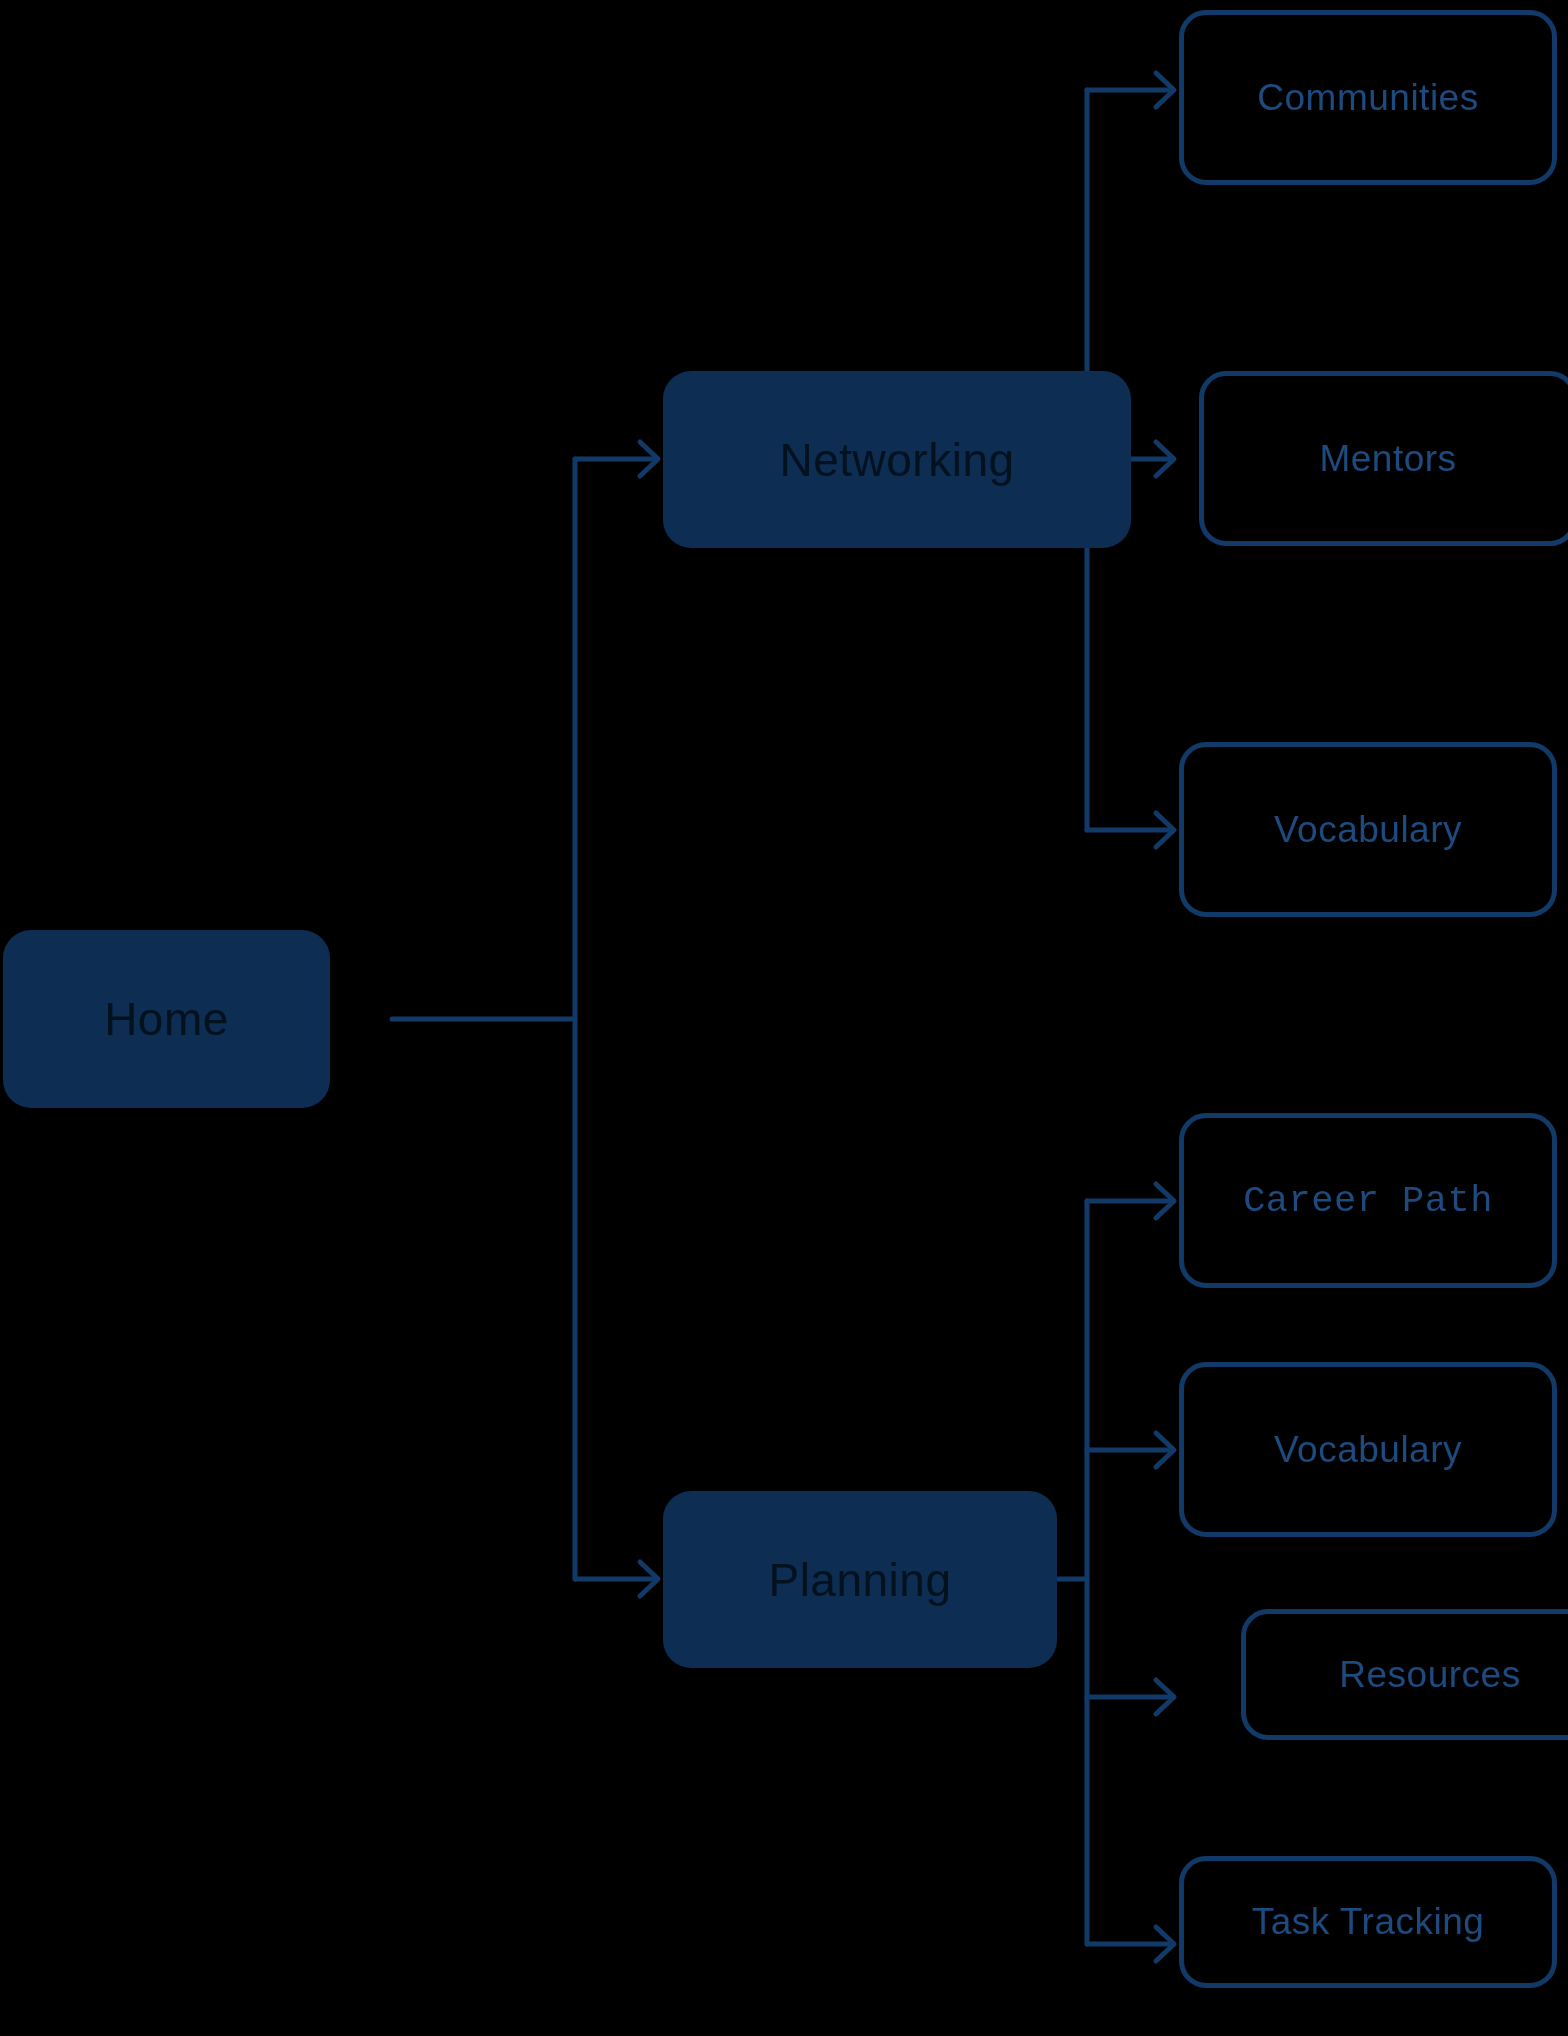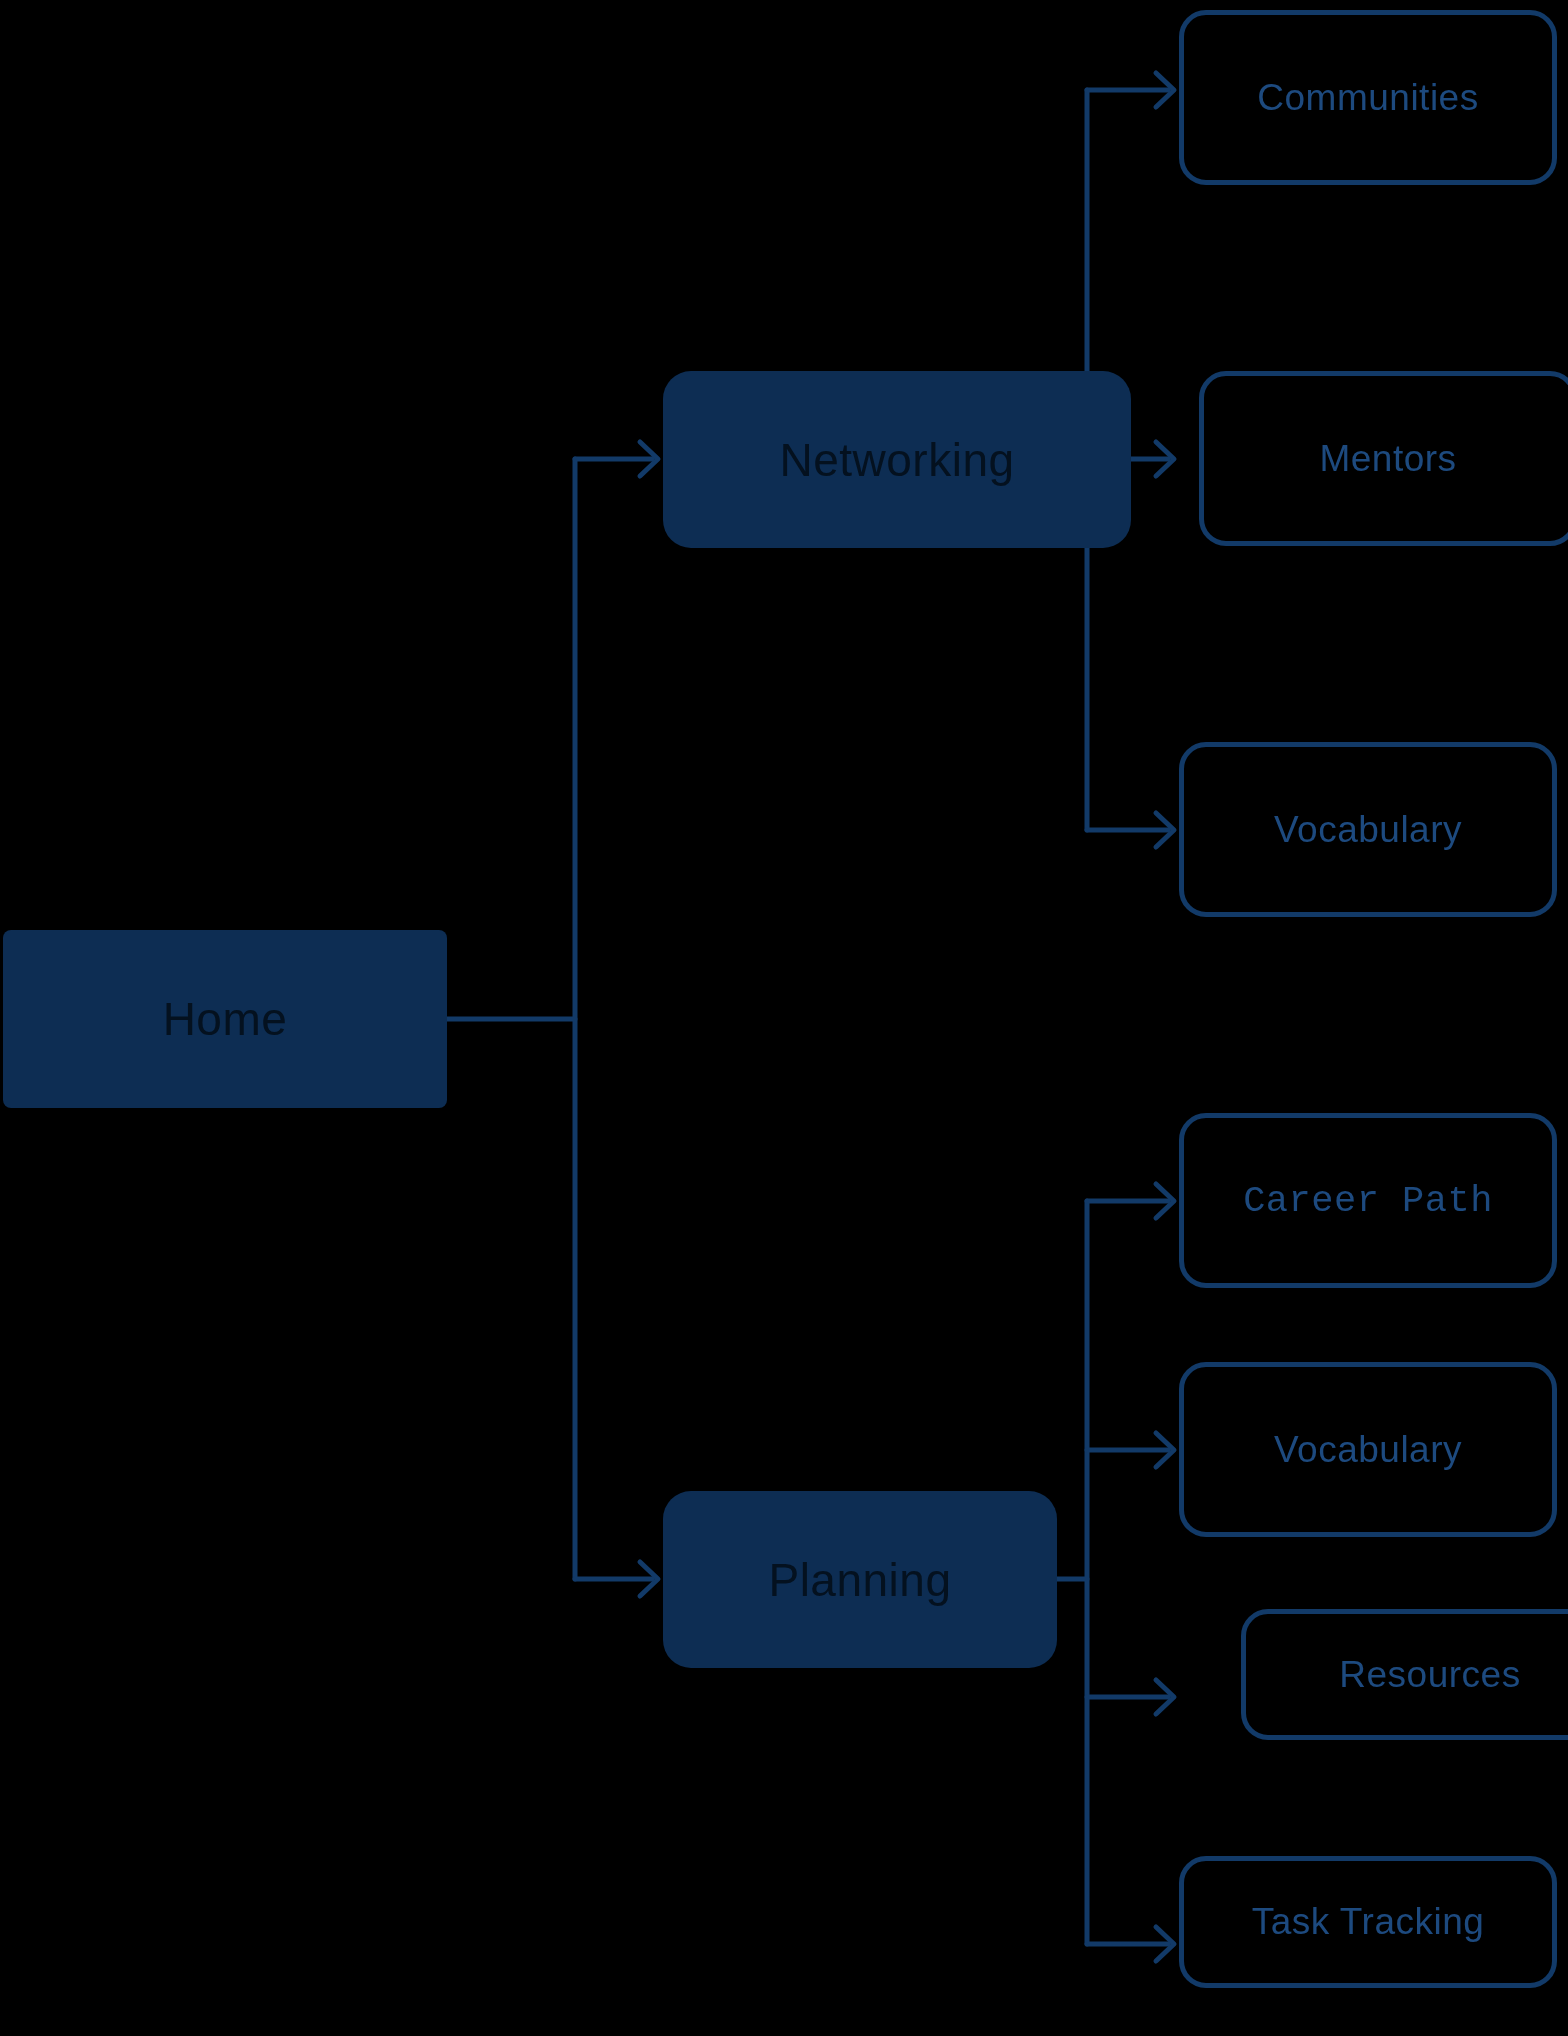--- a/index.html
+++ b/index.html
@@ -37,21 +37,21 @@
   .node.outline{
     background:transparent;
     border:5px solid var(--line);
     color:var(--leaf-text);
     border-radius:27px;
     font-size:37px;
     font-weight:400;
     letter-spacing:0.5px;
   }
   
-  #node-home       {left:3px;   top:930px;  width:444px; height:178px;border-radius:8px;}
+  #node-home       {left:3px;   top:930px;  width:327px; height:178px;}
   #node-networking {left:663px; top:371px;  width:468px; height:177px;}
   #node-planning   {left:663px; top:1491px; width:394px; height:177px;}
   #node-communities{left:1179px;top:10px;    width:378px; height:175px;}
   #node-mentors    {left:1179px;top:371px;  width:378px; height:175px;margin-left:20px;}
   #node-connections{left:1179px;top:742px;  width:378px; height:175px;}
   #node-careerpath {left:1179px;top:1113px; width:378px; height:175px;font-family:Liberation Mono, monospace;}
   #node-vocabulary {left:1179px;top:1362px; width:378px; height:175px;justify-content:center;}
   #node-resources  {left:1241px;top:1609px; width:378px; height:131px;}
   #node-tasktracking{left:1179px;top:1856px;width:378px; height:132px;}
 </style>

